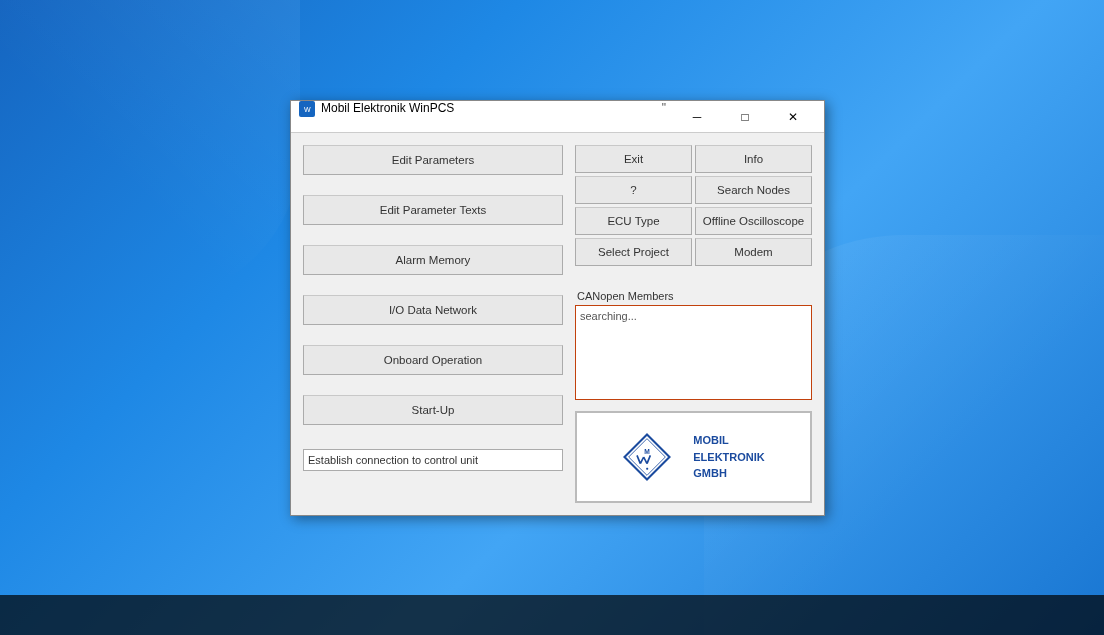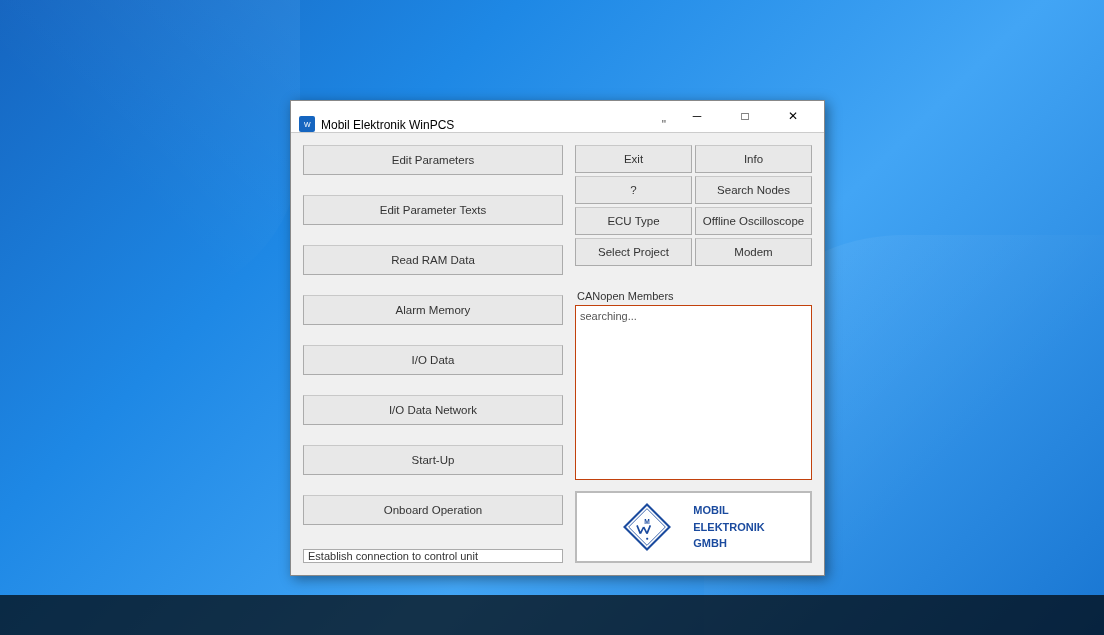--- a/index.html
+++ b/index.html
@@ -48,21 +48,21 @@
       background: #f0f0f0;
       border: 1px solid #888;
       box-shadow: 3px 3px 12px rgba(0,0,0,0.4);
     }
 
     
     .title-bar {
       background: #fff;
       height: 32px;
       display: flex;
-      align-items: flex-end;
+      align-items: flex-start;
       padding: 0 8px;
       border-bottom: 1px solid #ccc;
       user-select: none;
     }
 
     .title-bar-icon {
       width: 16px;
       height: 16px;
       margin-right: 6px;
       background: #1565c0;
@@ -127,21 +127,21 @@
       cursor: pointer;
       font-size: 11.5px;
       color: #333;
       text-align: center;
       padding: 0 8px;
       font-family: inherit;
     }
 
     .status-bar {
       margin-top: 4px;
-      height: 14px;
+      height: 22px;
       border: 1px solid #ababab;
       background: #fff;
       font-size: 11px;
       color: #333;
       display: flex;
       align-items: center;
       padding: 0 4px;
     }
 
     
@@ -190,21 +190,21 @@
     
     .logo-container {
       margin-top: 8px;
       border: 2px solid #bbb;
       background: #fff;
       padding: 8px 12px;
       display: flex;
       align-items: center;
       justify-content: center;
       gap: 21px;
-      height: 72px;
+      height: 92px;
     }
 
     .logo-diamond {
       width: 50px;
       height: 50px;
       flex-shrink: 0;
     }
 
     .logo-text {
       font-size: 11px;
@@ -248,26 +248,24 @@
       <button class="title-bar-btn">□</button>
       <button class="title-bar-btn close">✕</button>
     </div>
   </div>
 
   <div class="window-content">
 
     <div class="left-panel">
       <button class="left-btn">Edit Parameters</button>
       <button class="left-btn">Edit Parameter Texts</button>
-      <button class="left-btn">Read RAM Data</button>
       <button class="left-btn">Alarm Memory</button>
-      <button class="left-btn">I/O Data</button>
       <button class="left-btn">I/O Data Network</button>
+      <button class="left-btn">Onboard Operation</button>
       <button class="left-btn">Start-Up</button>
-      <button class="left-btn">Onboard Operation</button>
       <div class="status-bar">
         <span>Establish connection to control unit</span>
       </div>
     </div>
 
     <div class="right-panel">
 
       <div class="right-row">
         <button class="right-btn">Exit</button>
         <button class="right-btn">Info</button>

